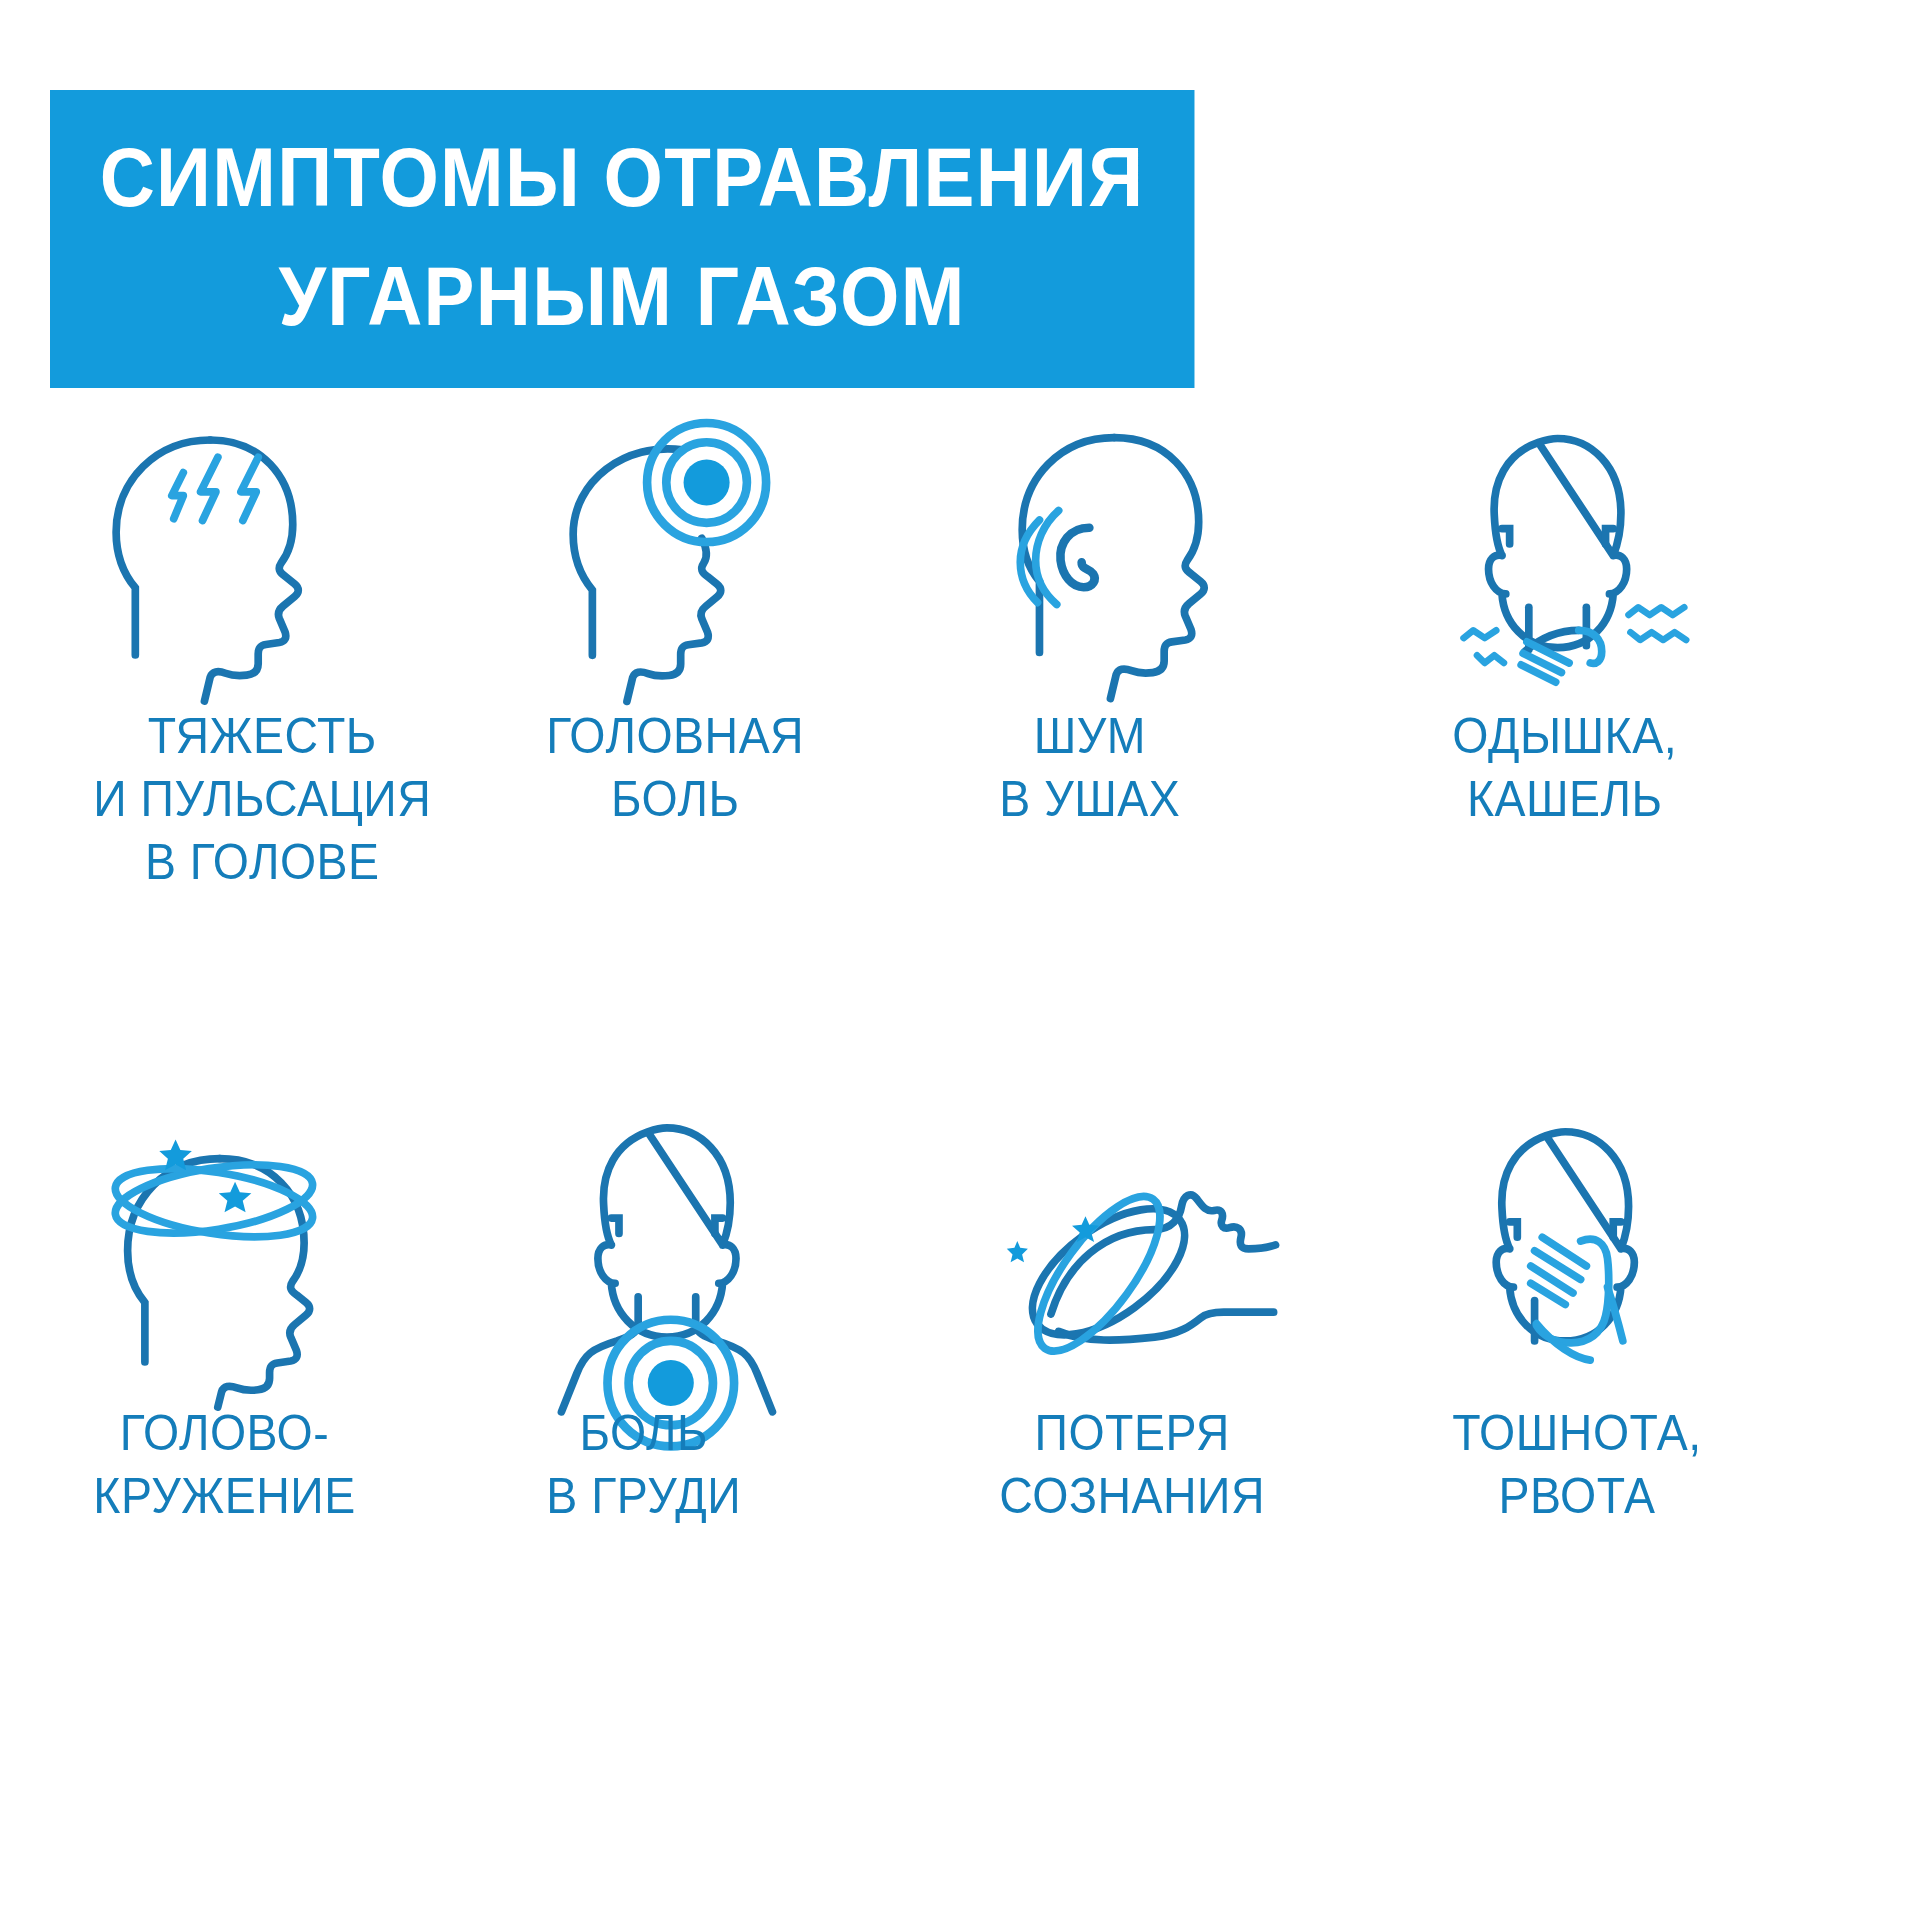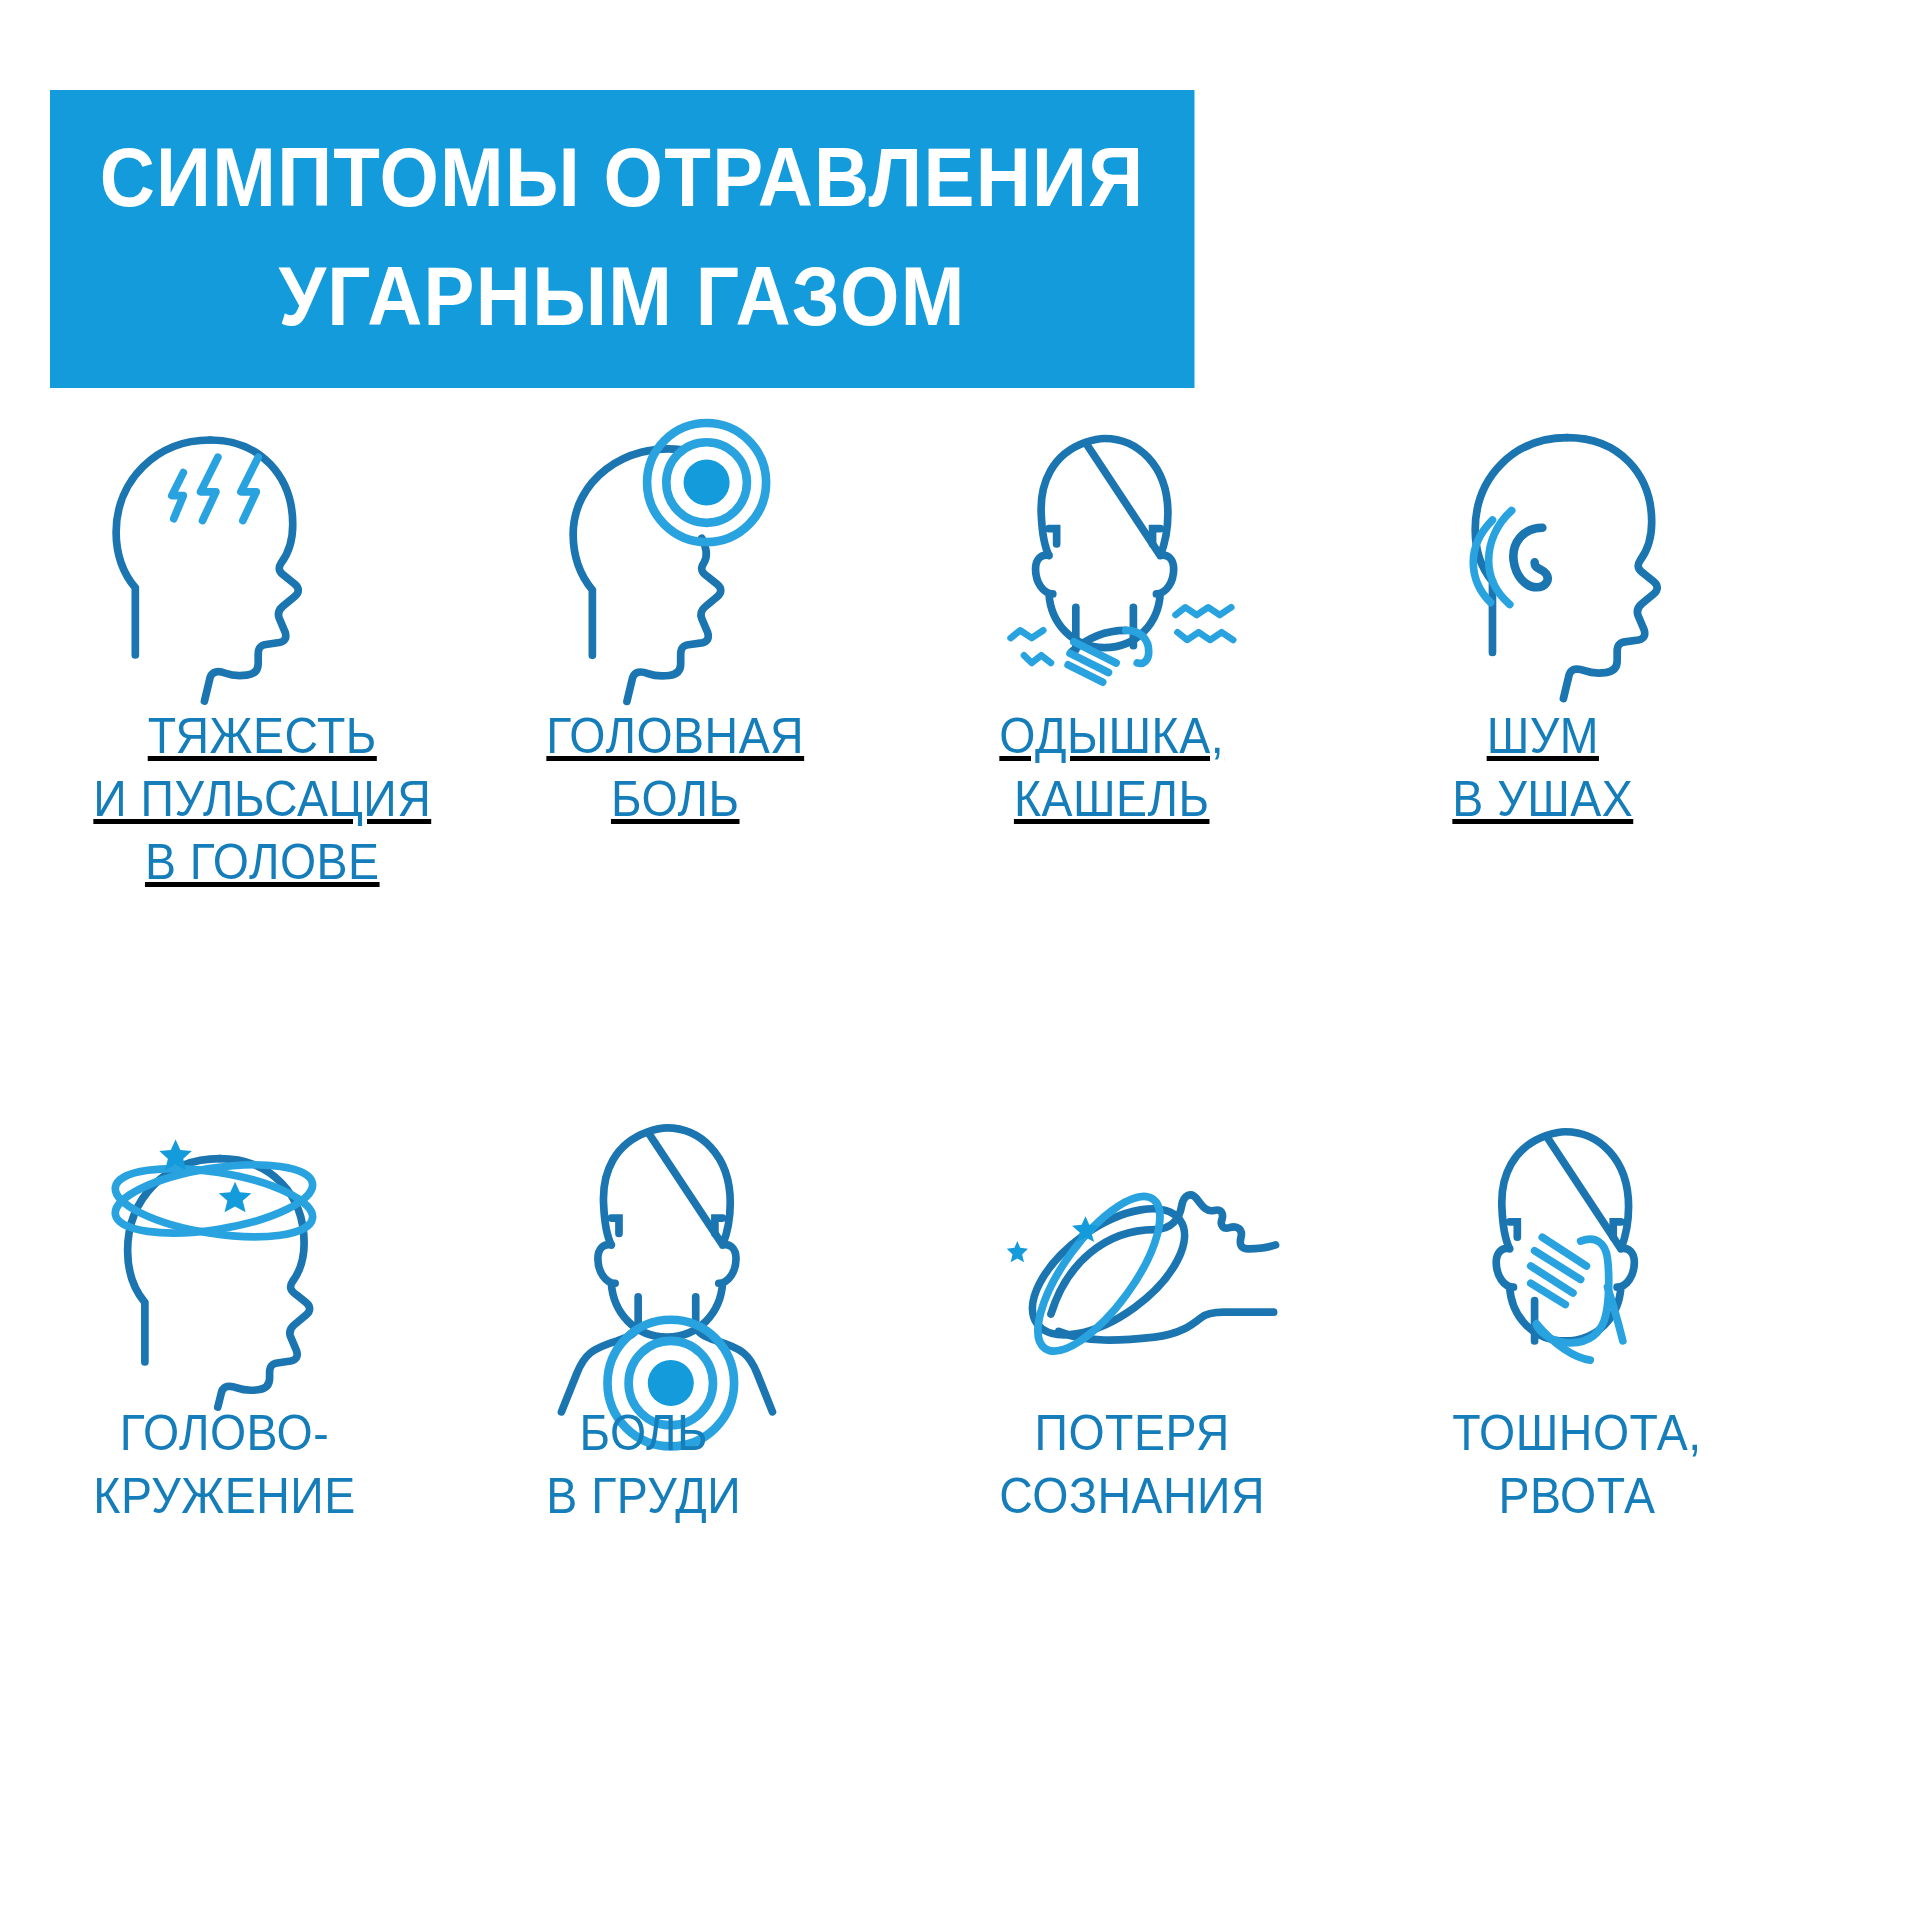--- a/index.html
+++ b/index.html
@@ -34,21 +34,21 @@
   
   .grid{
     position:absolute;
     left:58px;top:423px;
     width:1816px;
   }
   .row{
     display:flex;
     align-items:flex-start;
   }
-  .row.row1{height:413px;text-decoration:underline;}
+  .row.row1{height:413px;}
   .row.row2{height:413px;margin-top:288px;}
   .cell{
     width:453px;
     display:flex;
     flex-direction:column;
     align-items:flex-start;
   }
   .icon-box{
     height:240px;
     width:100%;
@@ -111,20 +111,36 @@
             <path d="M160 120 c6 12 6 20 2 26 c-4 6 -2 10 4 14 l10 8 c5 4 5 9 0 13 l-12 10
                      c-5 4 -6 8 -4 13 l6 14 c2 6 0 10 -6 11 l-14 2 c-6 1 -8 4 -8 10 l0 10
                      c0 7 -4 11 -12 12 c-8 1 -14 1 -22 -2 c-8 -3 -14 -2 -16 4 l-6 25" stroke="#1B75B0" stroke-width="8" stroke-linecap="round" stroke-linejoin="round" fill="none"></path>
             <circle cx="165" cy="62" r="62" stroke="#29A3E0" stroke-width="9" fill="none"></circle>
             <circle cx="165" cy="62" r="42" stroke="#29A3E0" stroke-width="9" fill="none"></circle>
             <circle cx="165" cy="62" r="24" fill="#139BDC"></circle>
           </svg>
         </div>
         <div class="label">ГОЛОВНАЯ
 БОЛЬ</div>
+      </div>
+
+      <div class="cell">
+        <div class="icon-box">
+          <svg width="240" height="235" viewBox="0 0 250 245" fill="none">
+            <path d="M118 10 C62 10 22 52 22 106 c0 26 8 42 18 54 l0 74" stroke="#1B75B0" stroke-width="8" stroke-linecap="round" fill="none"></path>
+            <path d="M118 10 C172 10 206 48 206 98 c0 20 -6 32 -12 40 c-4 6 -2 10 4 14 l10 8 c5 4 5 9 0 13 l-12 10
+                     c-5 4 -6 8 -4 13 l6 14 c2 6 0 10 -6 11 l-14 2 c-6 1 -8 4 -8 10 l0 10
+                     c0 7 -4 11 -12 12 c-8 1 -14 1 -22 -2 c-8 -3 -14 -2 -16 4 l-6 25" stroke="#1B75B0" stroke-width="8" stroke-linecap="round" stroke-linejoin="round" fill="none"></path>
+            <path d="M92 104 c-20 0 -32 16 -30 34 c2 16 12 28 24 28 c10 0 14 -8 10 -14 c-4 -6 -12 -4 -12 -12" stroke="#1B75B0" stroke-width="9" stroke-linecap="round" fill="none"></path>
+            <path d="M60 86 c-16 14 -24 34 -24 52 c0 18 8 34 22 46" stroke="#29A3E0" stroke-width="8" stroke-linecap="round" fill="none"></path>
+            <path d="M40 96 c-14 14 -20 30 -20 44 c0 16 6 30 18 42" stroke="#29A3E0" stroke-width="8" stroke-linecap="round" fill="none"></path>
+          </svg>
+        </div>
+        <div class="label">ШУМ
+В УШАХ</div>
       </div>
 
       <div class="cell">
         <div class="icon-box">
           <svg width="259" height="238" viewBox="0 0 270 248" fill="none">
             <path d="M88 18 C54 30 40 60 42 94 c1 22 4 34 8 42 m0 0 c-8 -2 -14 4 -14 14 c0 14 8 26 18 26
                      m-4 0 c2 30 24 56 58 56 c34 0 56 -26 58 -56 m-4 0 c10 0 18 -12 18 -26 c0 -10 -6 -16 -14 -14
                      m0 0 c4 -10 8 -24 8 -44 C174 42 142 14 108 14 c-8 0 -14 2 -20 4Z" stroke="#1B75B0" stroke-width="8" stroke-linecap="round" stroke-linejoin="round" fill="none"></path>
             <path d="M50 108 l8 0 l0 16" stroke="#1B75B0" stroke-width="8" stroke-linecap="round" fill="none"></path>
             <path d="M166 108 l-8 0 l0 16" stroke="#1B75B0" stroke-width="8" stroke-linecap="round" fill="none"></path>
@@ -135,36 +151,20 @@
             <path d="M76 226 l44 22 M72 238 l40 20 M70 250 l36 18" stroke="#29A3E0" stroke-width="8" stroke-linecap="round"></path>
             <path d="M182 198 l10 -8 l12 8 l12 -8 l12 8 l12 -8" stroke="#29A3E0" stroke-width="7" stroke-linecap="round" stroke-linejoin="round" fill="none"></path>
             <path d="M184 216 l10 8 l12 -8 l12 8 l12 -8 l12 8" stroke="#29A3E0" stroke-width="7" stroke-linecap="round" stroke-linejoin="round" fill="none"></path>
             <path d="M10 222 l10 -8 l12 8 l12 -8" stroke="#29A3E0" stroke-width="7" stroke-linecap="round" stroke-linejoin="round" fill="none"></path>
             <path d="M24 240 l8 8 l10 -8 l10 8" stroke="#29A3E0" stroke-width="7" stroke-linecap="round" stroke-linejoin="round" fill="none"></path>
           </svg>
         </div>
         <div class="label">ОДЫШКА,
 КАШЕЛЬ</div>
       </div>
-
-      <div class="cell">
-        <div class="icon-box">
-          <svg width="240" height="235" viewBox="0 0 250 245" fill="none">
-            <path d="M118 10 C62 10 22 52 22 106 c0 26 8 42 18 54 l0 74" stroke="#1B75B0" stroke-width="8" stroke-linecap="round" fill="none"></path>
-            <path d="M118 10 C172 10 206 48 206 98 c0 20 -6 32 -12 40 c-4 6 -2 10 4 14 l10 8 c5 4 5 9 0 13 l-12 10
-                     c-5 4 -6 8 -4 13 l6 14 c2 6 0 10 -6 11 l-14 2 c-6 1 -8 4 -8 10 l0 10
-                     c0 7 -4 11 -12 12 c-8 1 -14 1 -22 -2 c-8 -3 -14 -2 -16 4 l-6 25" stroke="#1B75B0" stroke-width="8" stroke-linecap="round" stroke-linejoin="round" fill="none"></path>
-            <path d="M92 104 c-20 0 -32 16 -30 34 c2 16 12 28 24 28 c10 0 14 -8 10 -14 c-4 -6 -12 -4 -12 -12" stroke="#1B75B0" stroke-width="9" stroke-linecap="round" fill="none"></path>
-            <path d="M60 86 c-16 14 -24 34 -24 52 c0 18 8 34 22 46" stroke="#29A3E0" stroke-width="8" stroke-linecap="round" fill="none"></path>
-            <path d="M40 96 c-14 14 -20 30 -20 44 c0 16 6 30 18 42" stroke="#29A3E0" stroke-width="8" stroke-linecap="round" fill="none"></path>
-          </svg>
-        </div>
-        <div class="label">ШУМ
-В УШАХ</div>
-      </div>
     </div>
 
     <div class="row row2">
 
       <div class="cell">
         <div class="icon-box">
           <svg width="259" height="240" viewBox="0 0 270 250" fill="none">
             <path d="M130 36 C74 36 34 78 34 132 c0 26 8 42 18 54 l0 62" stroke="#1B75B0" stroke-width="8" stroke-linecap="round" fill="none"></path>
             <path d="M130 36 C184 36 218 74 218 124 c0 20 -6 32 -12 40 c-4 6 -2 10 4 14 l10 8 c5 4 5 9 0 13 l-12 10
                      c-5 4 -6 8 -4 13 l6 14 c2 6 0 10 -6 11 l-14 2 c-6 1 -8 4 -8 10 l0 6

